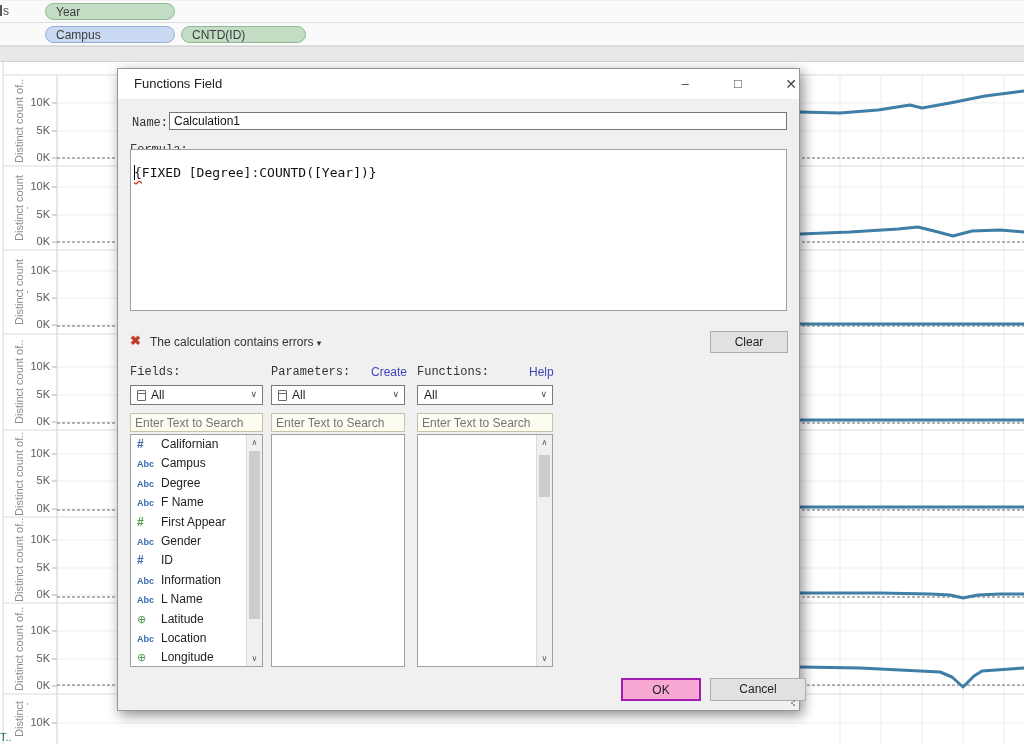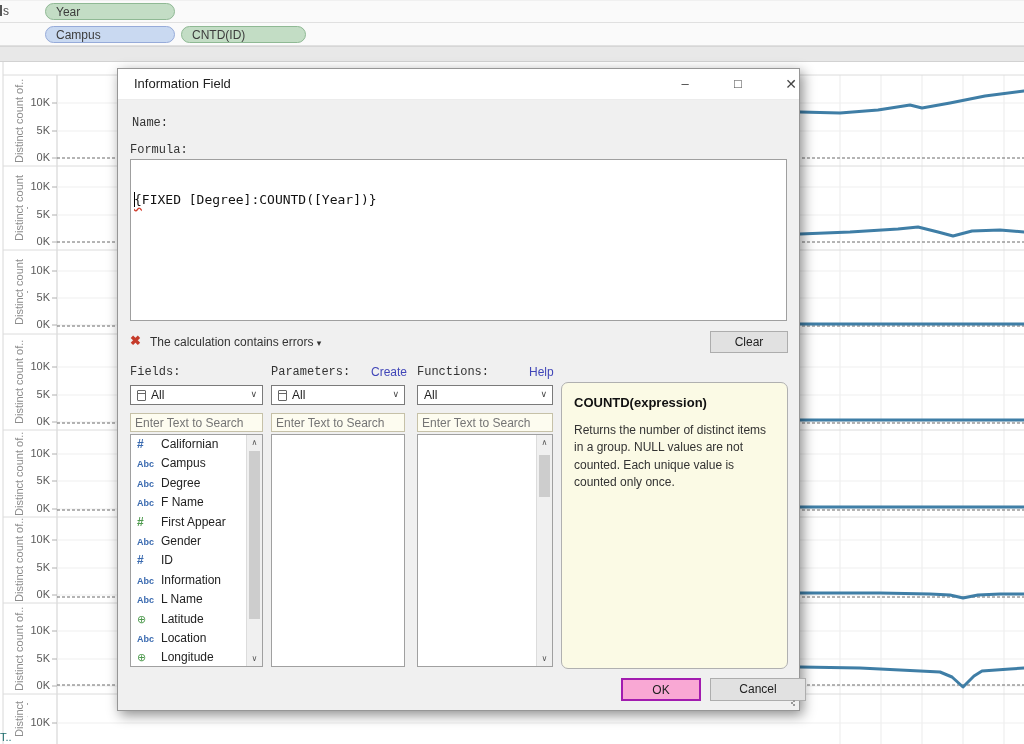--- a/index.html
+++ b/index.html
@@ -28,24 +28,24 @@
   .dialog{position:absolute;left:117px;top:68px;width:681px;height:641px;background:#f0f0f0;
           border:1px solid #969696;box-shadow:3px 4px 12px rgba(0,0,0,.45);z-index:10;}
   .titlebar{position:absolute;left:0;top:0;width:100%;height:30px;background:#ffffff;border-bottom:1px solid #ececec;}
   .title{position:absolute;left:16px;top:7px;font-size:13px;color:#222;}
   .winbtn{position:absolute;top:0;width:42px;height:30px;text-align:center;line-height:30px;
           font-size:13px;color:#444;cursor:default;}
   .btn-min{left:546px;} .btn-max{left:599px;} .btn-close{left:652px;font-size:14px;}
   .dlabel{position:absolute;font-size:12px;color:#333;font-family:Liberation Mono, monospace;}
   .tinput{position:absolute;box-sizing:border-box;border:1px solid #767676;background:#fff;
           font-size:12px;font-family:"Liberation Sans",sans-serif;padding:0 4px;color:#111;}
-  .formula-box{position:absolute;left:12px;top:90px;width:657px;height:162px;background:#fff;
+  .formula-box{position:absolute;left:12px;top:80px;width:657px;height:162px;background:#fff;
                border:1px solid #9f9f9f;box-sizing:border-box;
                font-family:"DejaVu Sans Mono","Liberation Mono",monospace;font-size:13px;color:#111;
-               padding:32px 0 0 3px;}
+               padding:15px 0 0 3px;}
   .caret{border-left:1px solid #000;margin-right:-1px;}
   .squig{text-decoration:underline;text-decoration-style:wavy;text-decoration-color:#d03a2a;
          text-underline-offset:3px;}
   .err-x{position:absolute;left:12px;top:264px;color:#c53b2a;font-size:13px;font-weight:bold;}
   .err-text{position:absolute;left:32px;top:266px;font-size:12px;color:#333;}
   .err-caret{font-size:9px;color:#333;}
   .gbtn{position:absolute;box-sizing:border-box;background:#e1e1e1;border:1px solid #adadad;
         font-size:12px;color:#222;text-align:center;cursor:default;}
   .clear-btn{left:592px;top:262px;width:78px;height:22px;line-height:20px;}
   .ok-btn{left:503px;top:609px;width:80px;height:23px;line-height:20px;background:#f9a8d4;border:2px solid #a21caf;}
@@ -206,27 +206,28 @@
     <div class="pill pill-green" style="left:45px;width:130px;">Year</div>
   </div>
   <div class="shelf shelf-2">
     <div class="pill pill-blue" style="left:45px;top:3px;width:130px;">Campus</div>
     <div class="pill pill-green" style="left:181px;top:3px;width:125px;">CNTD(ID)</div>
   </div>
   <div class="shelf-strip"></div>
 
   <div class="dialog">
     <div class="titlebar">
-      <span class="title">Information Field</span>
+      <span class="title">Functions Field</span>
       <span class="winbtn btn-min">–</span>
       <span class="winbtn btn-max">□</span>
       <span class="winbtn btn-close">✕</span>
     </div>
 
     <span class="dlabel" style="left:14px;top:47px;">Name:</span>
+    <input class="tinput" style="left: 51px; top: 43px; width: 618px; height: 18px;" value="Calculation1">
 
     <span class="dlabel" style="left:12px;top:74px;">Formula:</span>
     <div class="formula-box">
       <span id="formula-text"><span class="caret"></span><span class="squig">{</span>FIXED [Degree]:COUNTD([Year])}</span>
     </div>
 
     <span class="err-x">✖</span>
     <span class="err-text">
       <span>The calculation contains errors</span>
       <span class="err-caret">▾</span>
@@ -281,23 +282,19 @@
     </div>
     <div class="listbox" style="left:153px;width:134px;"></div>
     <div class="listbox" style="left:299px;width:136px;">
       <div class="sbar">
         <span class="sarrow" style="top:0;">∧</span>
         <span class="sthumb" style="top:20px;height:42px;"></span>
         <span class="sarrow" style="bottom:0;">∨</span>
       </div>
     </div>
 
-    <div class="descbox">
-      <div class="desc-title">COUNTD(expression)</div>
-      <div class="desc-body">Returns the number of distinct items in a group. NULL values are not counted. Each unique value is counted only once.</div>
-    </div>
 
     <div class="gbtn ok-btn">OK</div>
     <div class="gbtn cancel-btn">Cancel</div>
     <div class="grip"></div>
   </div>
 
 </div>
 
 </body></html>

